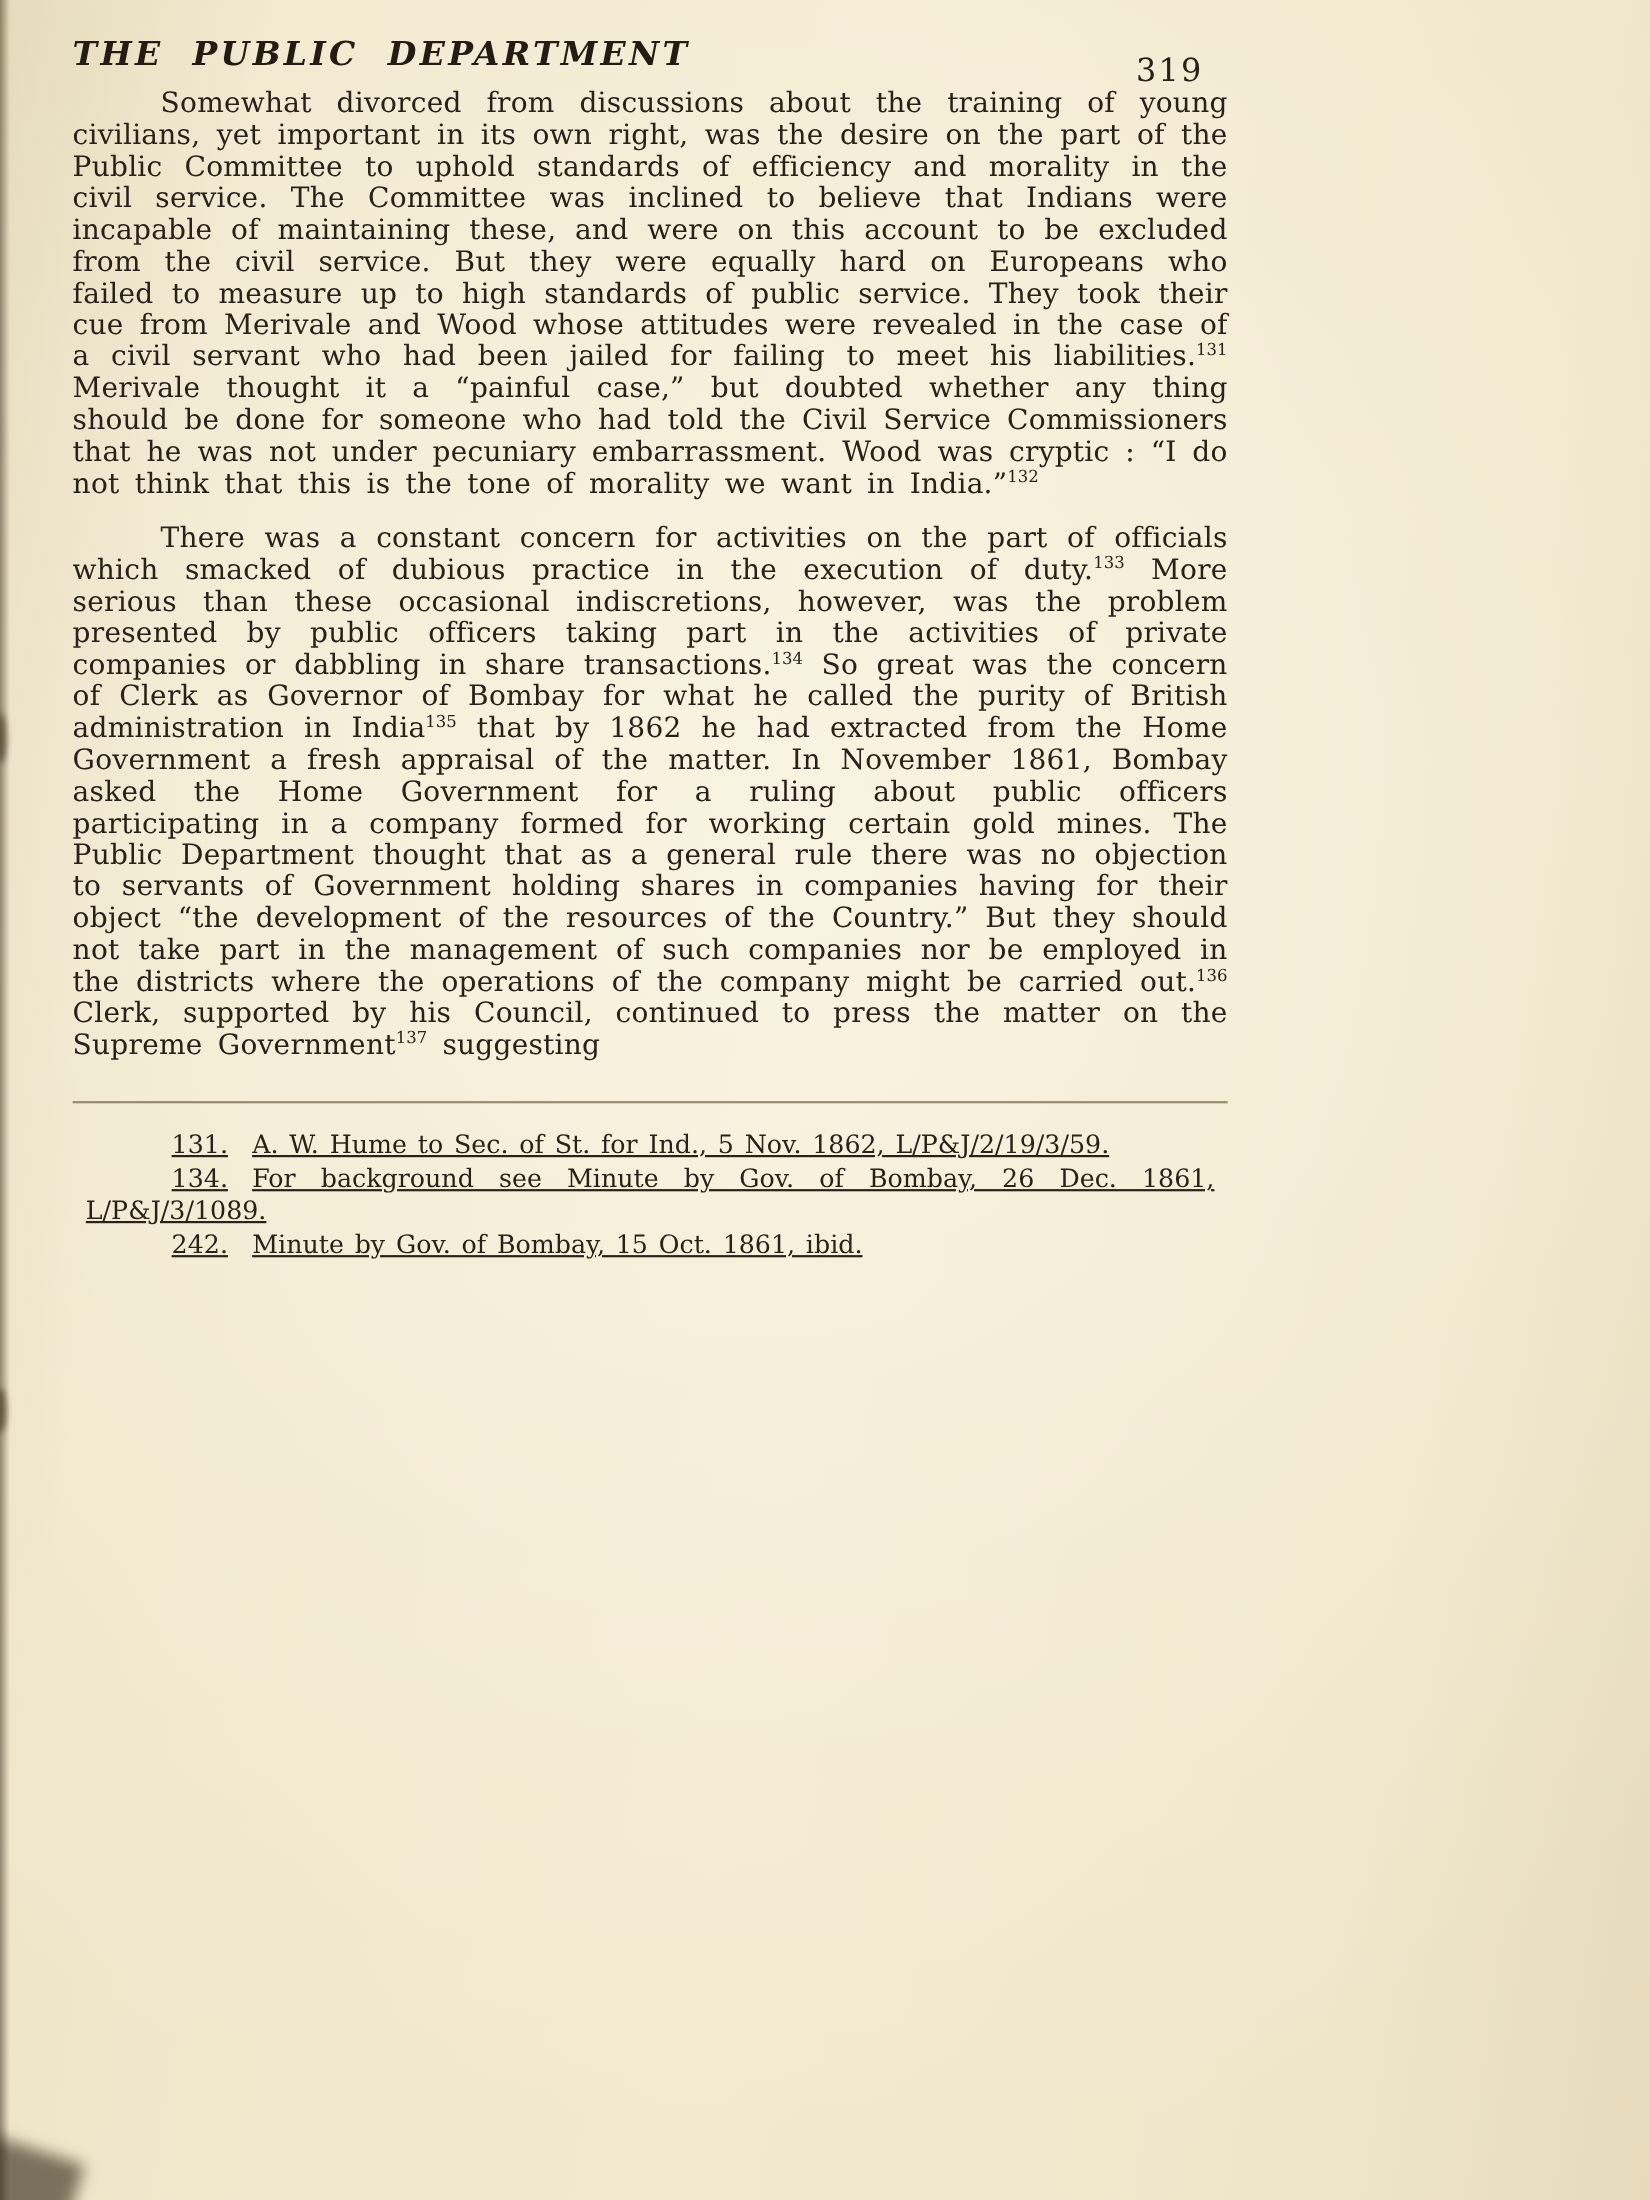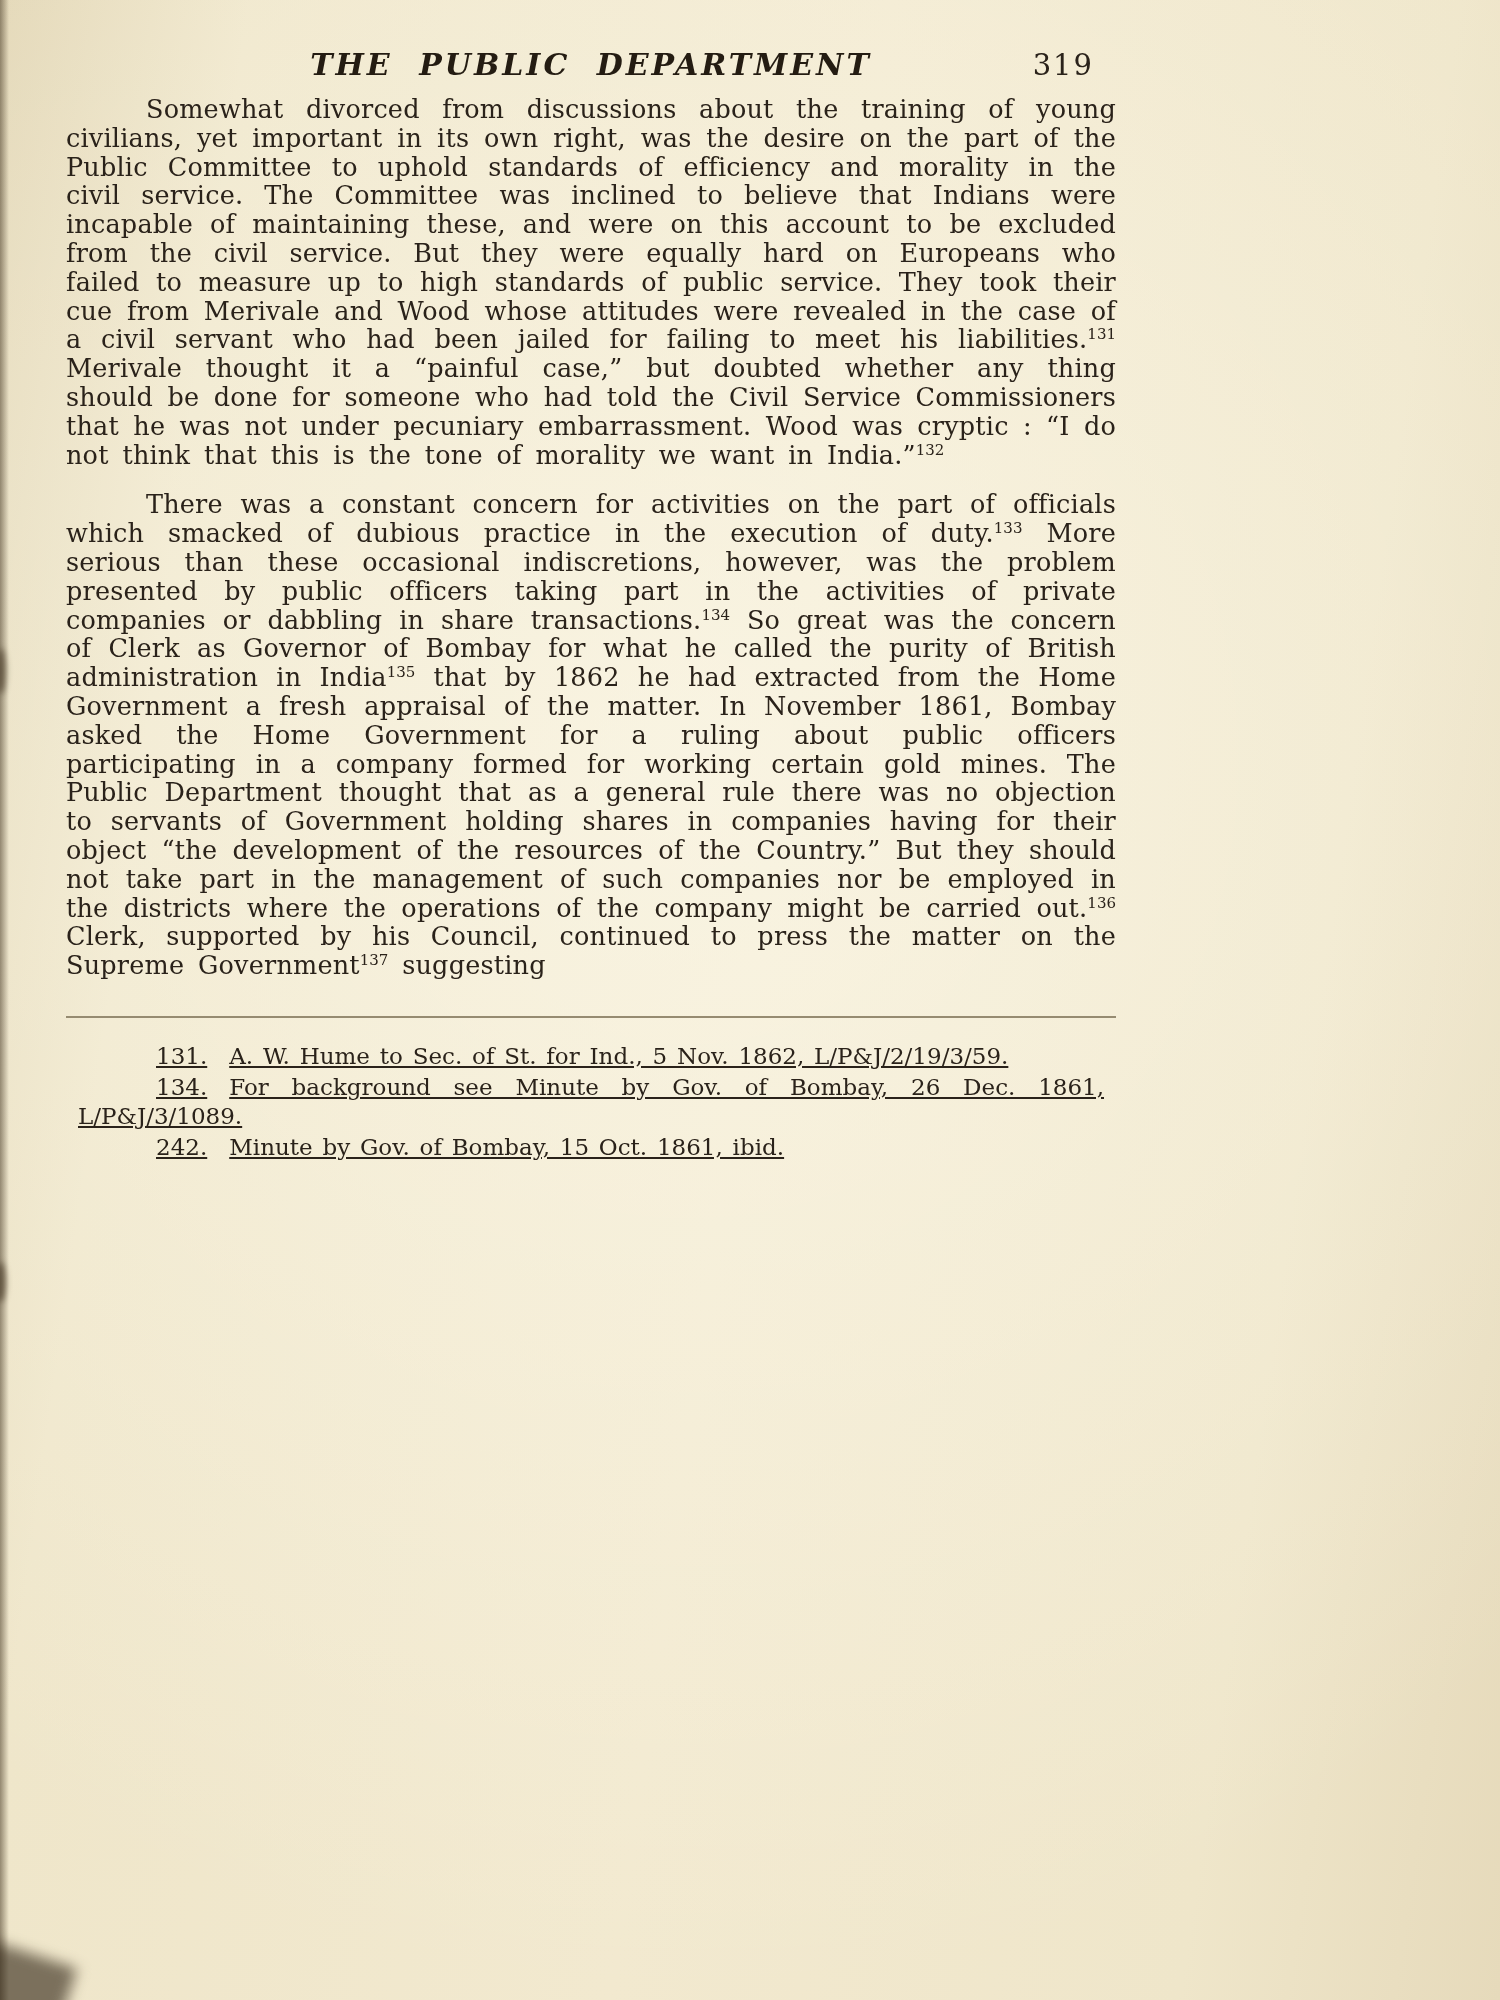--- a/index.html
+++ b/index.html
@@ -13,23 +13,23 @@
   }
   .edge-left{position:absolute;left:0;top:0;width:9px;height:2000px;
     background:linear-gradient(90deg,rgba(58,44,24,.5),rgba(58,44,24,0));}
   .blot{position:absolute;border-radius:50%;filter:blur(3px);background:rgba(52,38,20,.55);}
   .blot-a{left:-4px;top:648px;width:10px;height:46px;}
   .blot-b{left:-5px;top:1262px;width:11px;height:40px;}
   .corner{position:absolute;left:-28px;bottom:-26px;width:96px;height:74px;
     background:rgba(45,33,18,.6);filter:blur(7px);transform:rotate(18deg);}
   .content{position:absolute;left:66px;top:32px;width:1050px;}
   .header{position:relative;height:48px;}
-  .title{text-align:center;font-style:italic;font-weight:bold;font-size:30px;
-    letter-spacing:3px;word-spacing:13px;color:#241c12;margin-top:15px;}
-  .page-number{position:absolute;right:22px;top:1px;font-size:29px;letter-spacing:2px;}
+  .title{font-style:italic;font-weight:bold;font-size:30px;
+    letter-spacing:3px;word-spacing:13px;color:#241c12;}
+  .page-number{position:absolute;right:22px;top:15px;font-size:29px;letter-spacing:2px;}
   .body-text{}
   p.para{margin:0;font-size:25.5px;line-height:28.8px;text-align:justify;
     text-indent:80px;word-spacing:5.5px;letter-spacing:.2px;}
   p.para + p.para{margin-top:21px;}
   p.para sup{font-size:15px;line-height:0;letter-spacing:0;word-spacing:0;}
   .rule{margin:36px 0 0;border:0;border-top:2px solid #968b71;width:1050px;height:0;}
   .footnotes{margin-top:24px;padding-left:12px;width:1026px;}
   p.footnote{margin:0 0 3px;font-size:23px;line-height:28.4px;text-indent:78px;
     text-align:justify;word-spacing:2.5px;text-decoration:underline;}
   .fn-num{padding-right:22px;}

